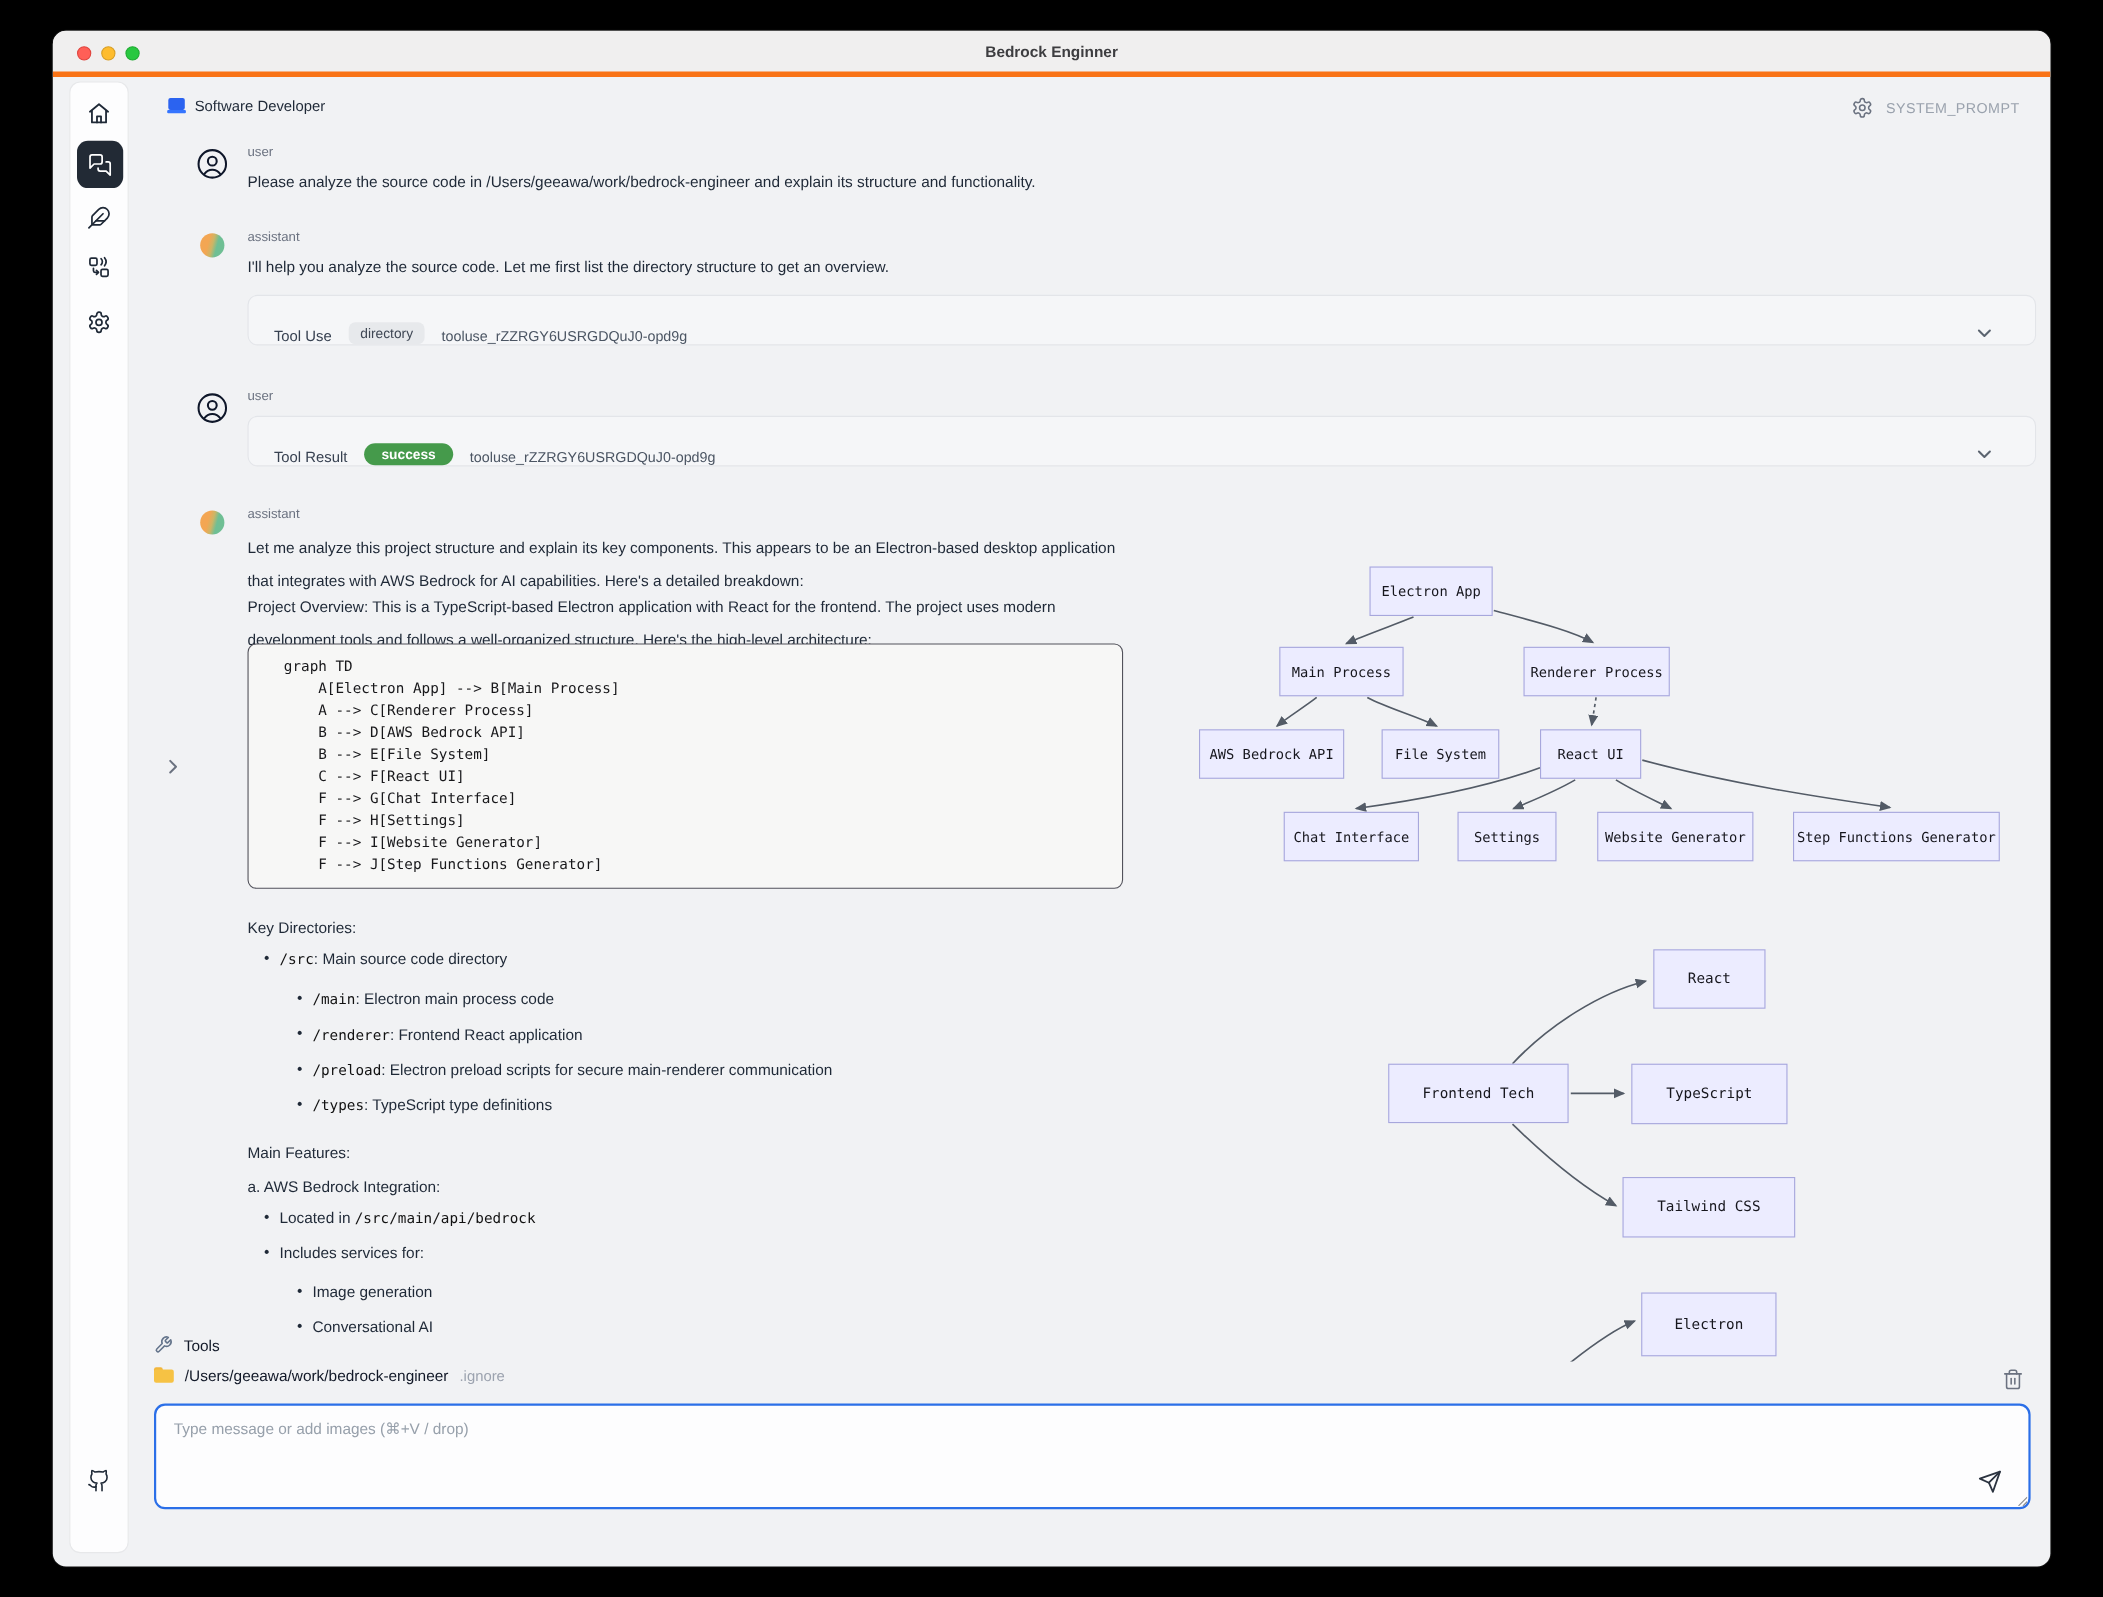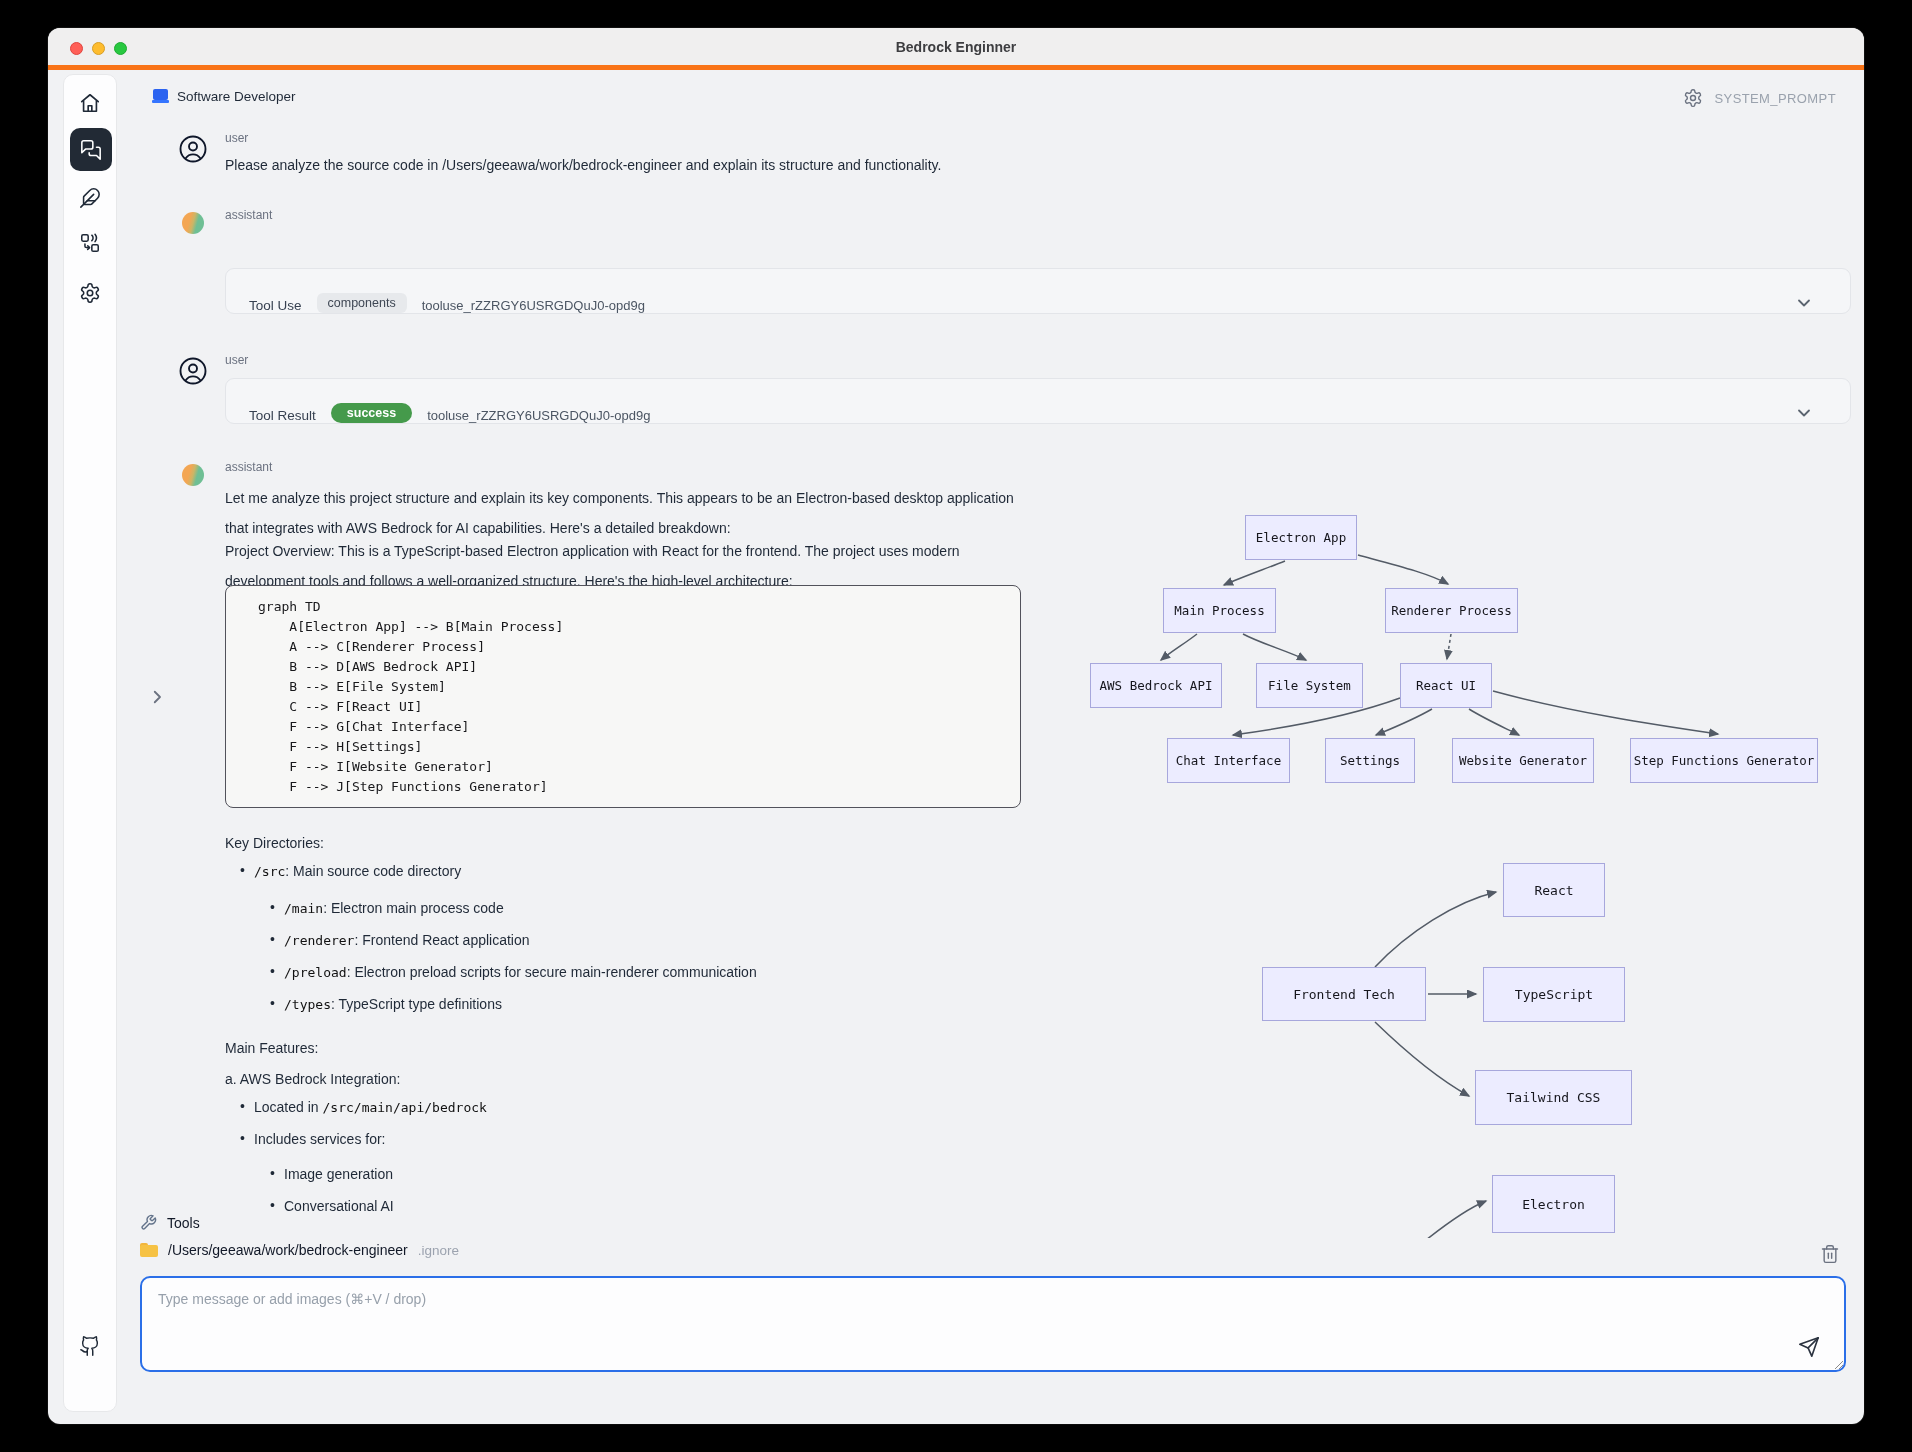--- a/index.html
+++ b/index.html
@@ -157,24 +157,25 @@
   <svg class="avatar-user" style="left:130px; top:106px" viewBox="0 0 24 24" fill="none" stroke="currentColor" stroke-width="1.5" stroke-linecap="round" stroke-linejoin="round">
       <circle cx="12" cy="12" r="10"></circle>
       <circle cx="12" cy="10" r="3.2"></circle>
       <path d="M6.2 19.4a7 7 0 0 1 11.6 0"></path>
     </svg>
   <div class="role-label" style="left:177px; top:103px">user</div>
   <div class="msg" style="left:177px; top:126px">Please analyze the source code in /Users/geeawa/work/bedrock-engineer and explain its structure and functionality.</div>
 
   <div class="avatar-assist" style="left:134px; top:184px"></div>
   <div class="role-label" style="left:177px; top:180px">assistant</div>
+  <div class="msg" style="left:177px; top:203px">I'll help you analyze the source code. Let me first list the directory structure to get an overview.</div>
 
   <div class="tool-card" style="top:240px">
     <span class="tlabel">Tool Use</span>
-    <span class="pill-tool">components</span>
+    <span class="pill-tool">directory</span>
     <span class="tool-id">tooluse_rZZRGY6USRGDQuJ0-opd9g</span>
     <svg class="chev" viewBox="0 0 24 24" fill="none" stroke="currentColor" stroke-width="2.2" stroke-linecap="round" stroke-linejoin="round">
         <polyline points="6 9 12 15 18 9"></polyline>
       </svg>
   </div>
 
   <svg class="avatar-user" style="left:130px; top:328px" viewBox="0 0 24 24" fill="none" stroke="currentColor" stroke-width="1.5" stroke-linecap="round" stroke-linejoin="round">
       <circle cx="12" cy="12" r="10"></circle>
       <circle cx="12" cy="10" r="3.2"></circle>
       <path d="M6.2 19.4a7 7 0 0 1 11.6 0"></path>

